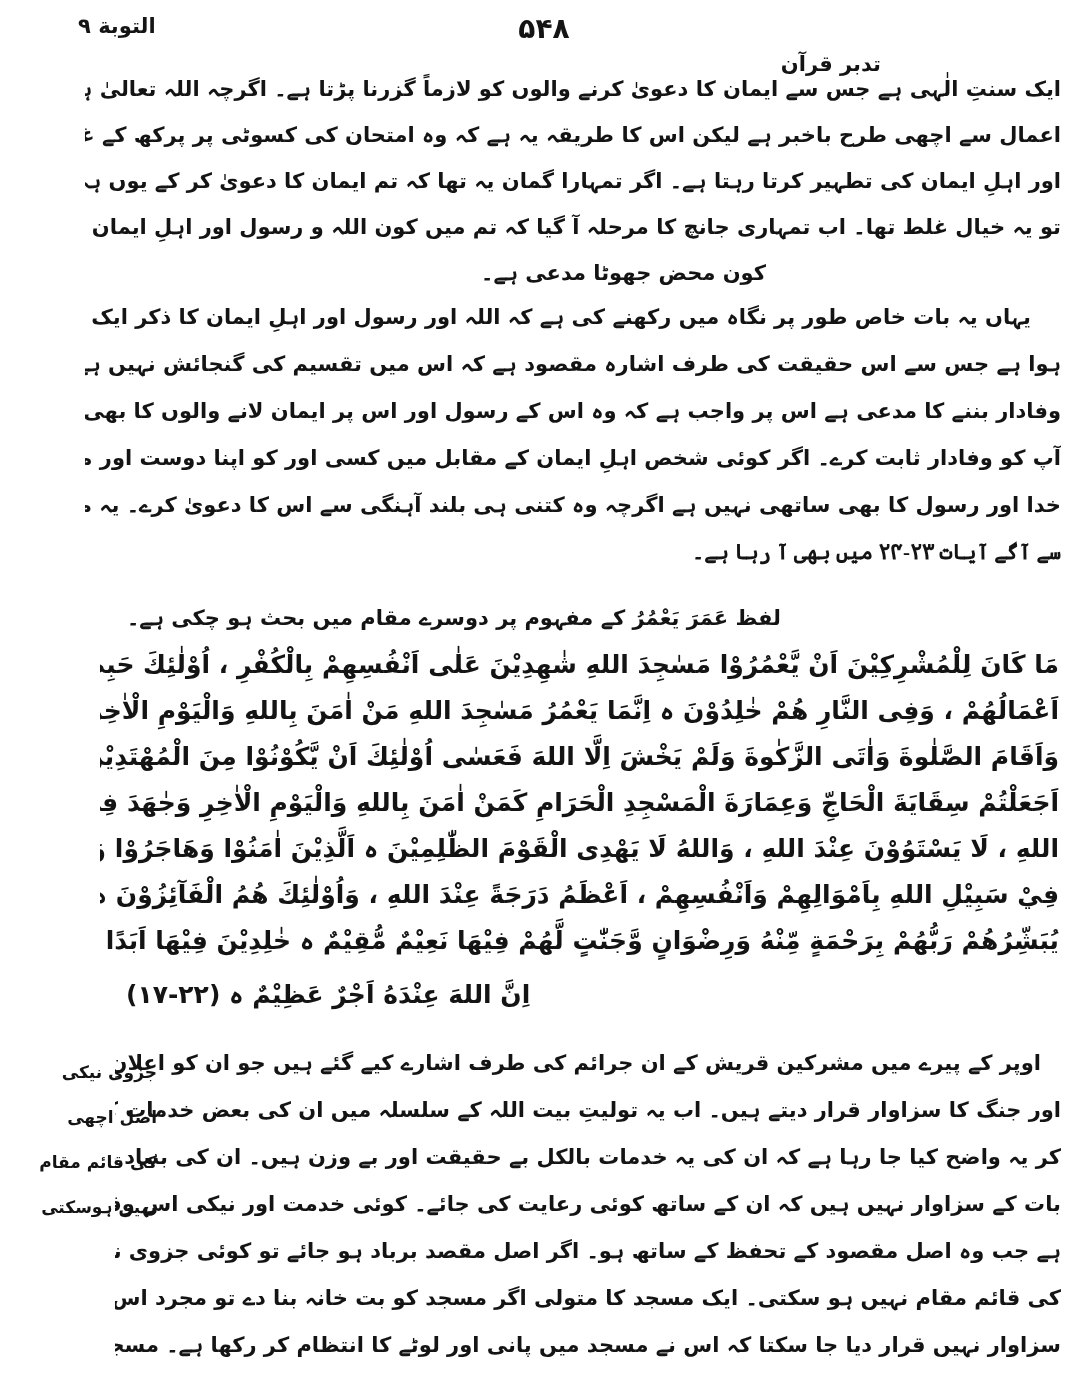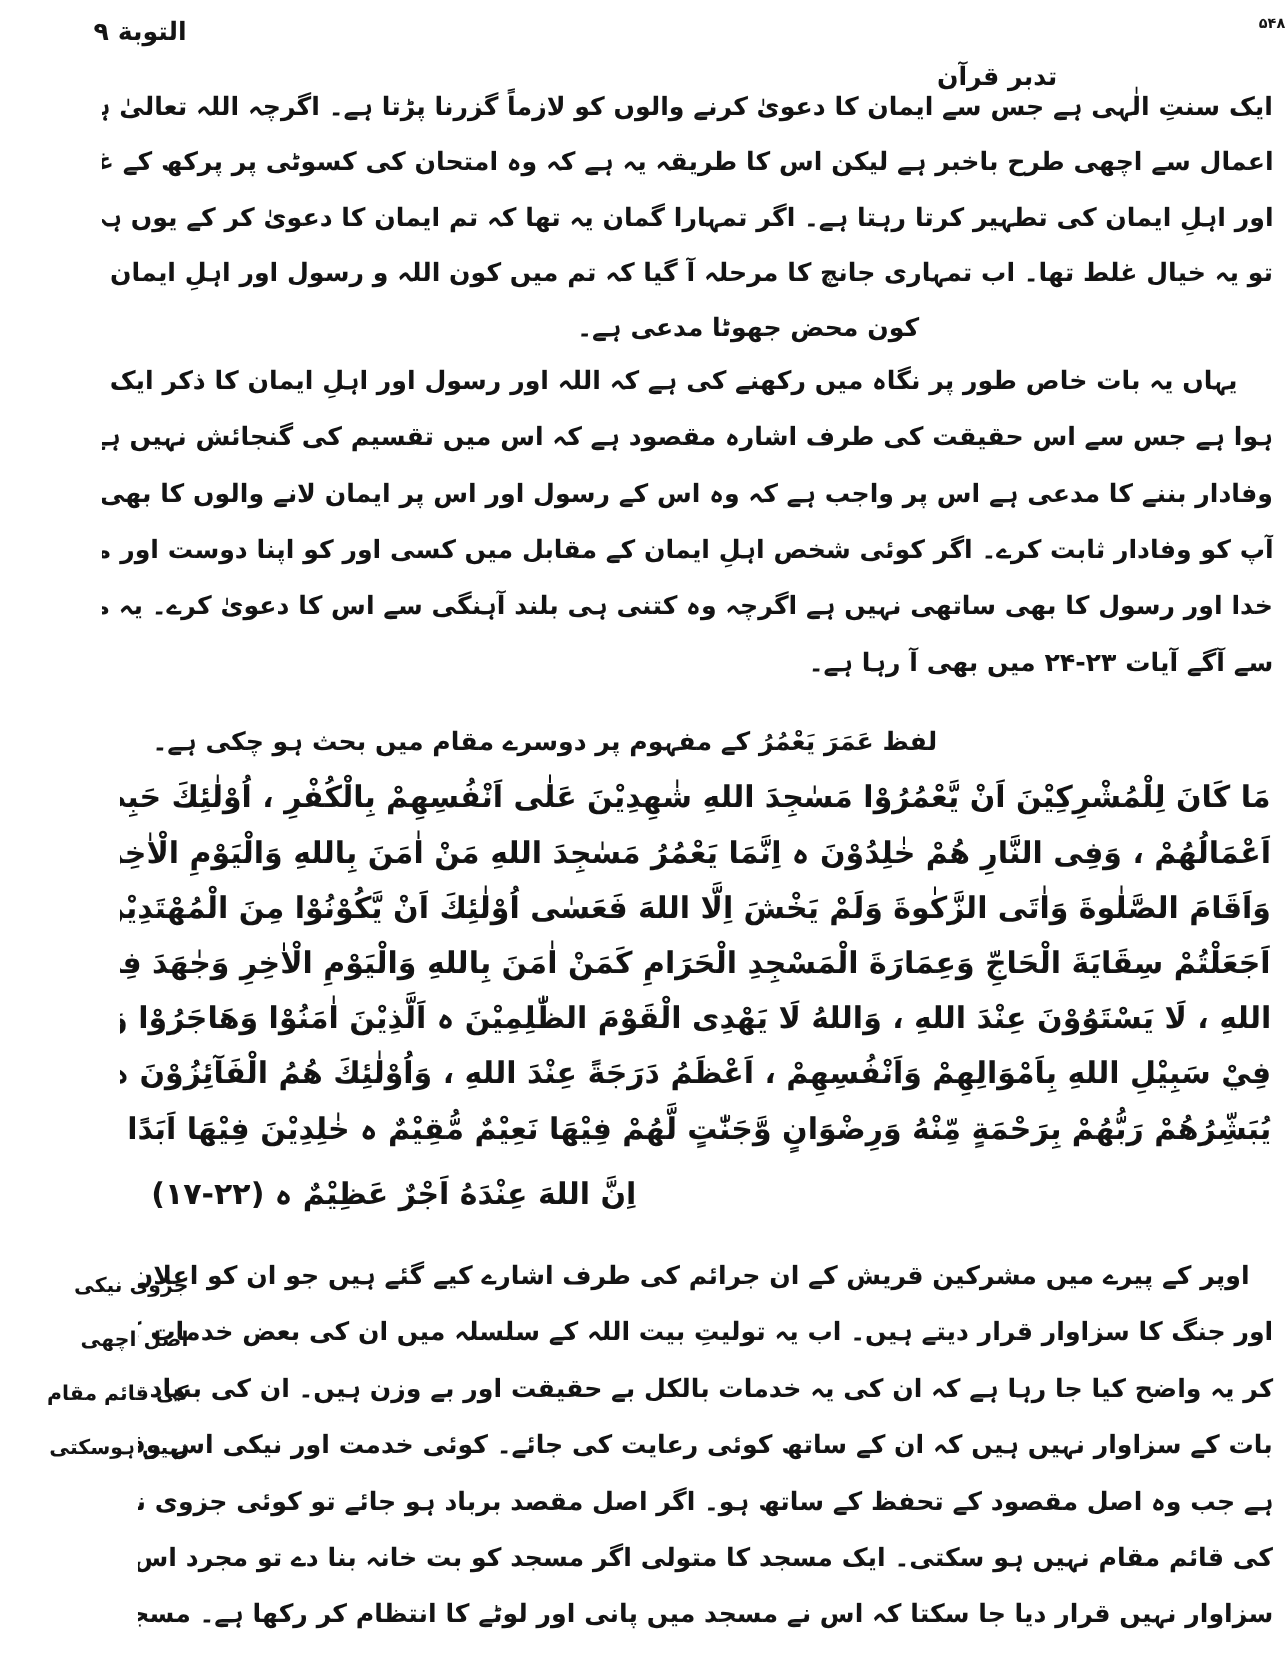--- a/index.html
+++ b/index.html
@@ -9,36 +9,36 @@
     margin:0 auto;
     background:#ffffff;
     color:#141414;
     font-family:"DejaVu Sans",sans-serif;
     overflow:hidden;
     direction:rtl;
   }
   
   .hdr{position:absolute;top:12px;left:0;right:0;height:40px;font-weight:bold;font-size:21px;text-decoration:underline;}
   .hdr .h-surah{position:absolute;left:78px;top:2px;}
-  .hdr .h-page{position:absolute;left:17px;right:0;top:0;font-size:12px;letter-spacing:2px;}
+  .hdr .h-page{position:absolute;left:17px;right:0;text-align:center;top:0;font-size:28px;letter-spacing:2px;}
   .hdr .h-book{position:absolute;right:190px;top:0;margin-top:40px;}
   
   .block{position:absolute;right:10px;left:85px;direction:rtl;font-weight:bold;}
   .block .line{
     white-space:nowrap;
     overflow:hidden;
     text-align:right;
     text-align-last:justify;
   }
   .urdu{font-size:21px;}
   .p1{top:66px;}  .p1 .line{line-height:46px;}
   .p1 .line:last-child{text-align-last:right;padding-right:295px;}
   .p2{top:294px;} .p2 .line{line-height:47px;}
   .p2 .line:first-child{padding-right:30px;}
-  .p2 .line:last-child{text-align-last:right;}
+  .p2 .line:last-child{text-align-last:right;font-family:Liberation Serif, serif;}
   .transition{top:598px;}
   .transition .line{line-height:40px;text-align-last:right;padding-right:280px;}
   
   .quran{top:642px;right:12px;left:100px;font-size:25px;}
   .quran .line{line-height:46px;}
   .quran .line:last-child{
     margin-top:8px;
     text-align-last:left;  
     margin-left:26px;
   }

